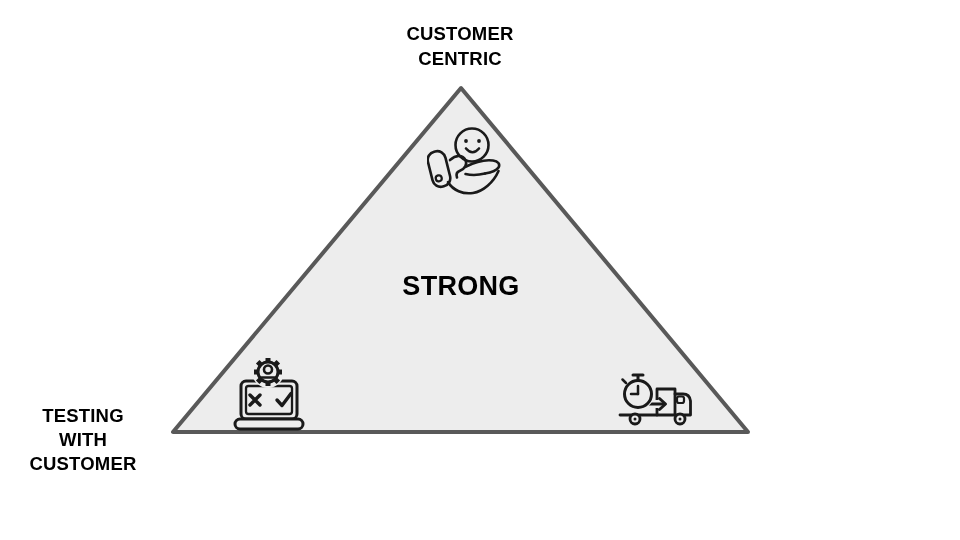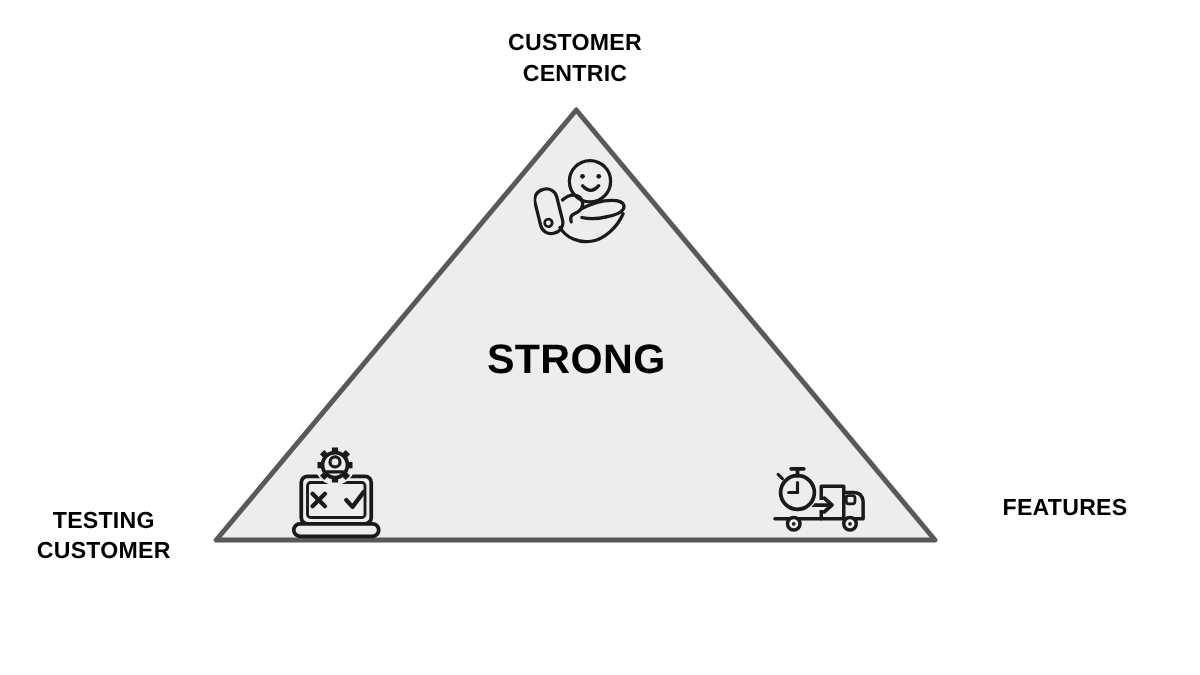--- a/index.html
+++ b/index.html
@@ -14,21 +14,21 @@
     position:absolute;text-align:center;color:#000;
     font-weight:bold;font-size:18.5px;line-height:24px;letter-spacing:.2px;
   }
   .label span{display:block;}
   .label-top{left:360px;top:21px;width:200px;line-height:25px;}
   .label-left{left:0px;top:404px;width:166px;}
   .label-right{left:766px;top:394px;width:172px;}
   .center-title{
     position:absolute;left:311px;top:268px;width:300px;
     text-align:center;color:#000;font-weight:bold;
-    font-size:33px;line-height:37px;letter-spacing:.3px;
+    font-size:27px;line-height:37px;letter-spacing:.3px;
   }
   .center-title span{display:block;}
   .icon{position:absolute;}
   .icon-customer{left:427px;top:120px;width:76px;height:82px;}
   .icon-testing{left:233px;top:357px;width:72px;height:76px;}
   .icon-delivery{left:616px;top:367px;width:84px;height:66px;}
 </style>
 </head>
 <body>
 
@@ -38,25 +38,25 @@
     <polygon points="461,88 173,432 748,432" fill="#ededed" stroke="#595959" stroke-width="4" stroke-linejoin="round"></polygon>
   </svg>
 
   <div class="label label-top">
     <span>CUSTOMER</span>
     <span>CENTRIC</span>
   </div>
 
   <div class="label label-left">
     <span>TESTING</span>
+    <span>WITH</span>
     <span>CUSTOMER</span>
   </div>
 
   <div class="label label-right">
-    <span>FEATURES</span>
   </div>
 
   <div class="center-title">
     <span>STRONG</span>
   </div>
 
   <svg class="icon icon-customer" viewBox="0 0 76 82">
     <g fill="none" stroke="#1a1a1a" stroke-width="2.6" stroke-linecap="round" stroke-linejoin="round">
       <circle cx="45" cy="25" r="16.5"></circle>
       <circle cx="39" cy="21" r="1.9" fill="#1a1a1a" stroke="none"></circle>

